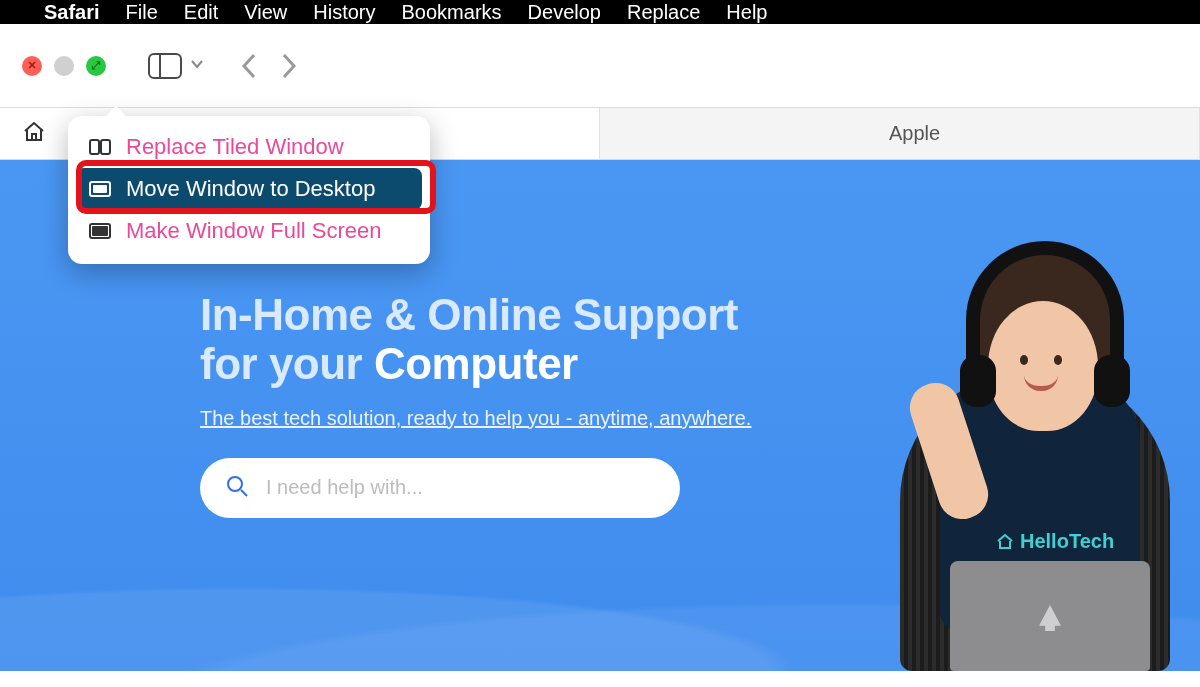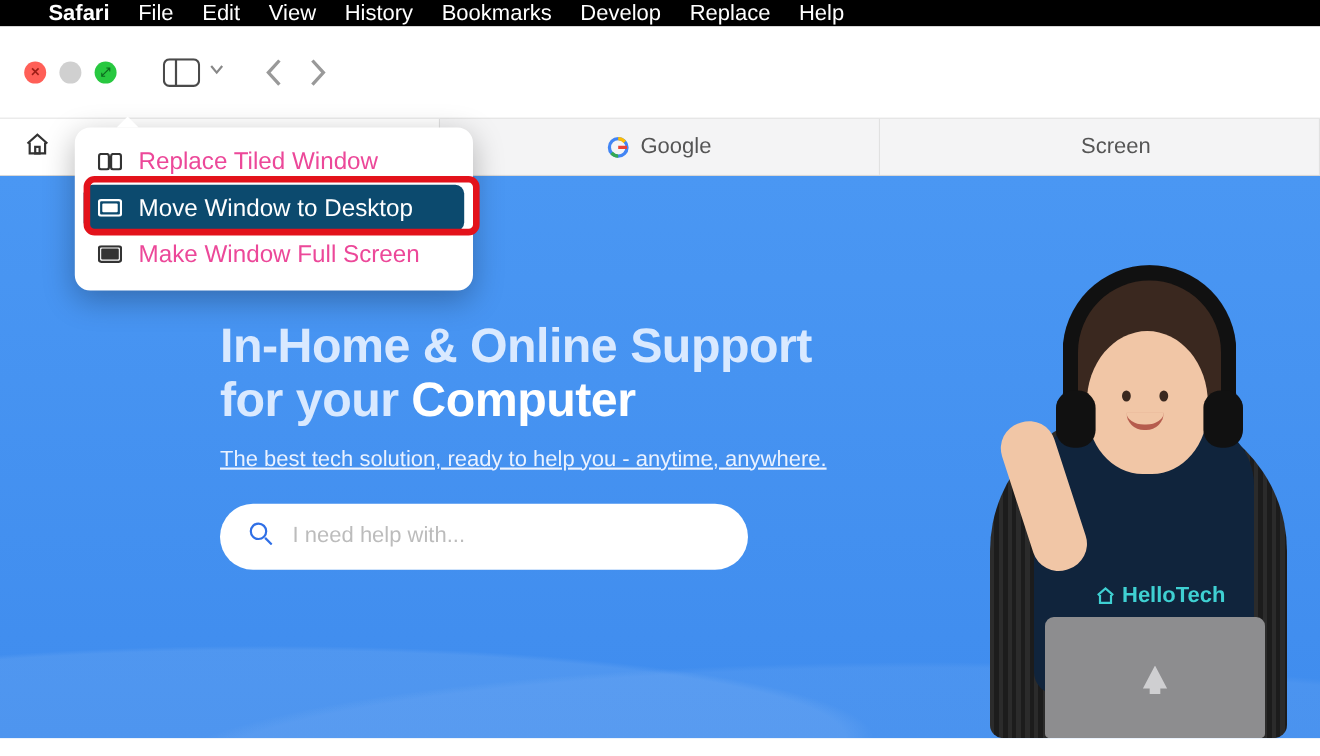--- a/index.html
+++ b/index.html
@@ -208,33 +208,22 @@
 <div class="tabstrip">
   <span class="homeicon">
     <svg width="24" height="24" viewBox="0 0 24 24" fill="none" stroke="currentColor" stroke-width="2">
         <path d="M3 11L12 3l9 8"></path>
         <path d="M5 10v10h14V10"></path>
         <rect x="10" y="14" width="4" height="6"></rect>
       </svg>
   </span>
   <div class="tab active"></div>
   <div class="tab">
-    <span class="favicon">
-      <svg width="20" height="20" viewBox="0 0 20 20">
-          <circle cx="10" cy="10" r="8" fill="none" stroke="#4285F4" stroke-width="3"></circle>
-          <path d="M10 10h8" stroke="#EA4335" stroke-width="3"></path>
-          <path d="M10 2a8 8 0 0 1 6 3" stroke="#FBBC05" stroke-width="3" fill="none"></path>
-          <path d="M4 15a8 8 0 0 0 6 3" stroke="#34A853" stroke-width="3" fill="none"></path>
-        </svg>
-    </span>
-    <span>Google</span>
-  </div>
-  <div class="tab">
     <span class="favicon" style="color:#000"></span>
-    <span>Screen</span>
+    <span>Apple</span>
   </div>
 </div>
 
 <div class="greendropdown">
   <div class="dd-item">
     <span class="mi">
       <svg width="22" height="16" viewBox="0 0 22 16" fill="none" stroke="currentColor" stroke-width="2">
           <rect x="1" y="1" width="9" height="14" rx="2"></rect>
           <rect x="12" y="1" width="9" height="14" rx="2"></rect>
         </svg>

